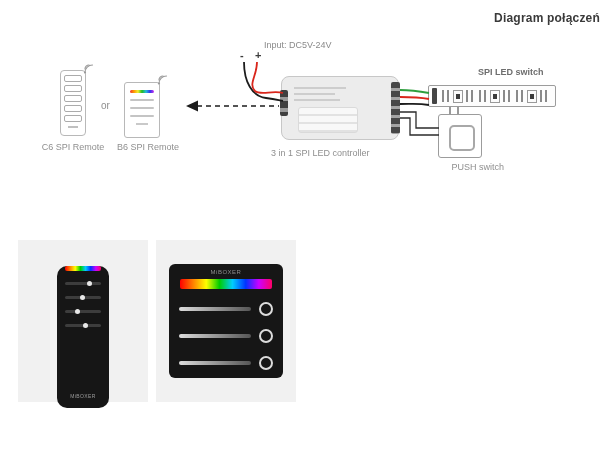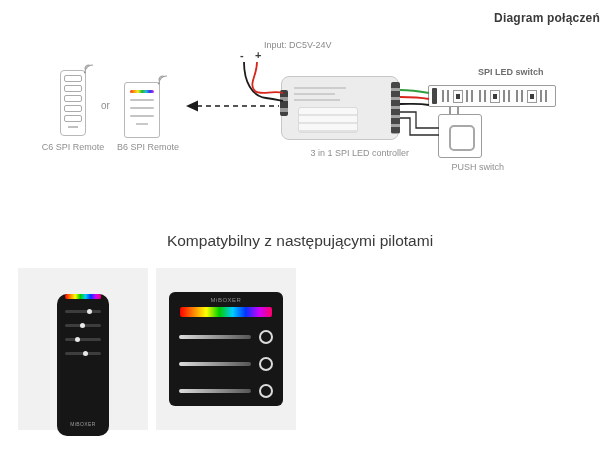--- a/index.html
+++ b/index.html
@@ -15,21 +15,21 @@
   
   .diagram{position:relative;width:600px;height:188px;}
   .lbl{position:absolute;font-size:9px;color:#8f8f8f;white-space:nowrap;}
   .input-lbl{left:224px;top:2px;color:#8a8a8a;margin-left:40px;}
   .pol{position:absolute;top:11px;font-size:11px;color:#3c3c3c;font-weight:700;}
   .pol-minus{left:240px;}
   .pol-plus{left:255px;}
   .or-lbl{left:101px;top:62px;font-size:10px;}
   .c6-lbl{left:38px;top:104px;width:70px;text-align:center;}
   .b6-lbl{left:107px;top:104px;width:72px;text-align:right;}
-  .ctrl-lbl{left:271px;top:110px;width:138px;text-align:right;}
+  .ctrl-lbl{left:271px;top:110px;width:138px;text-align:left;}
   .strip-lbl{left:478px;top:29px;color:#6e6e6e;font-weight:700;}
   .push-lbl{left:420px;top:124px;width:84px;text-align:right;}
 
   
   .c6{position:absolute;left:60px;top:32px;width:26px;height:66px;background:#fff;
       border:1px solid #b8b8b8;border-radius:4px;box-sizing:border-box;padding-top:4px;}
   .c6-row{width:16px;height:5px;border:1px solid #ababab;border-radius:2px;margin:0 auto 3px;}
   .c6-logo{width:10px;height:2px;background:#c0c0c0;margin:4px auto 0;}
   .b6{position:absolute;left:124px;top:44px;width:36px;height:56px;background:#fff;
       border:1px solid #b8b8b8;border-radius:3px;box-sizing:border-box;padding-top:7px;}
@@ -202,21 +202,20 @@
       <path d="M400,59 C412,59 418,59 429,61" fill="none" stroke="#d9261c" stroke-width="1.8"></path>
       <path d="M400,66 C412,66 418,65 429,67" fill="none" stroke="#1c1c1c" stroke-width="1.8"></path>
 
       <path d="M400,74 L416,74 L416,90 L439,90" fill="none" stroke="#2b2b2b" stroke-width="1.3"></path>
       <path d="M400,80 L410,80 L410,97 L439,97" fill="none" stroke="#2b2b2b" stroke-width="1.3"></path>
       <line x1="450" y1="69" x2="450" y2="76" stroke="#555" stroke-width="1.2"></line>
       <line x1="458" y1="69" x2="458" y2="76" stroke="#555" stroke-width="1.2"></line>
     </svg>
   </div>
 
-  <div class="section-title">Kompatybilny z następującymi pilotami</div>
 
   <div class="products">
 
     <div class="card card-remote">
       <div class="hh-remote">
         <div class="hh-rainbow"></div>
         <div class="hh-slider">
             <span class="hh-dot" style="left:60%"></span>
           </div>
         <div class="hh-slider">

